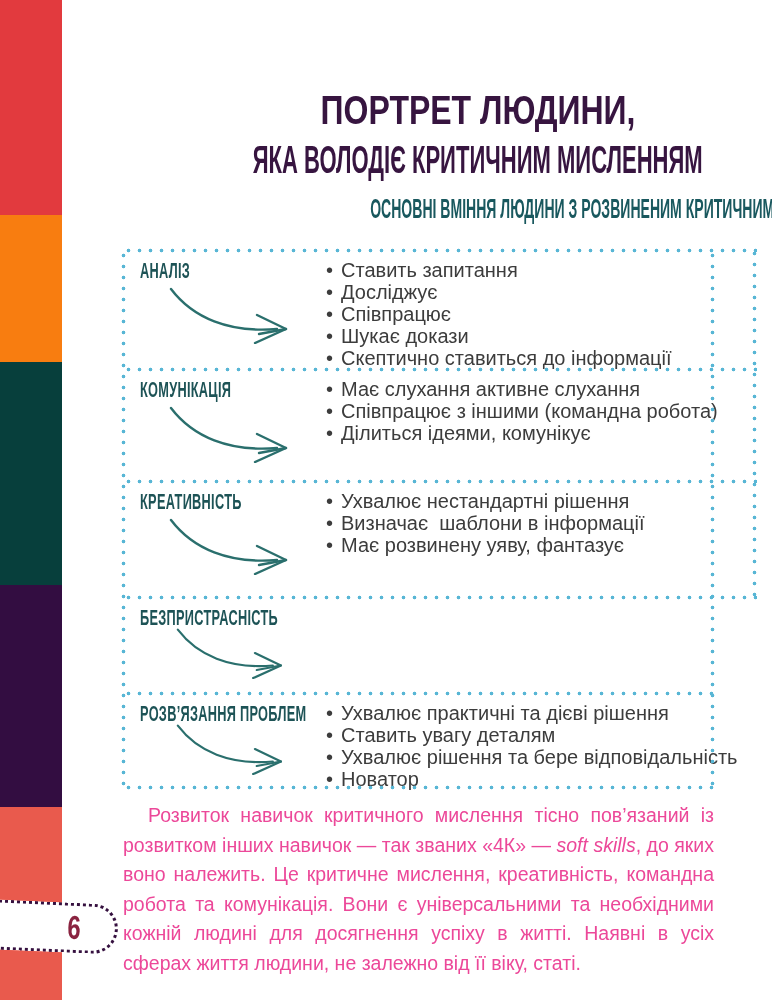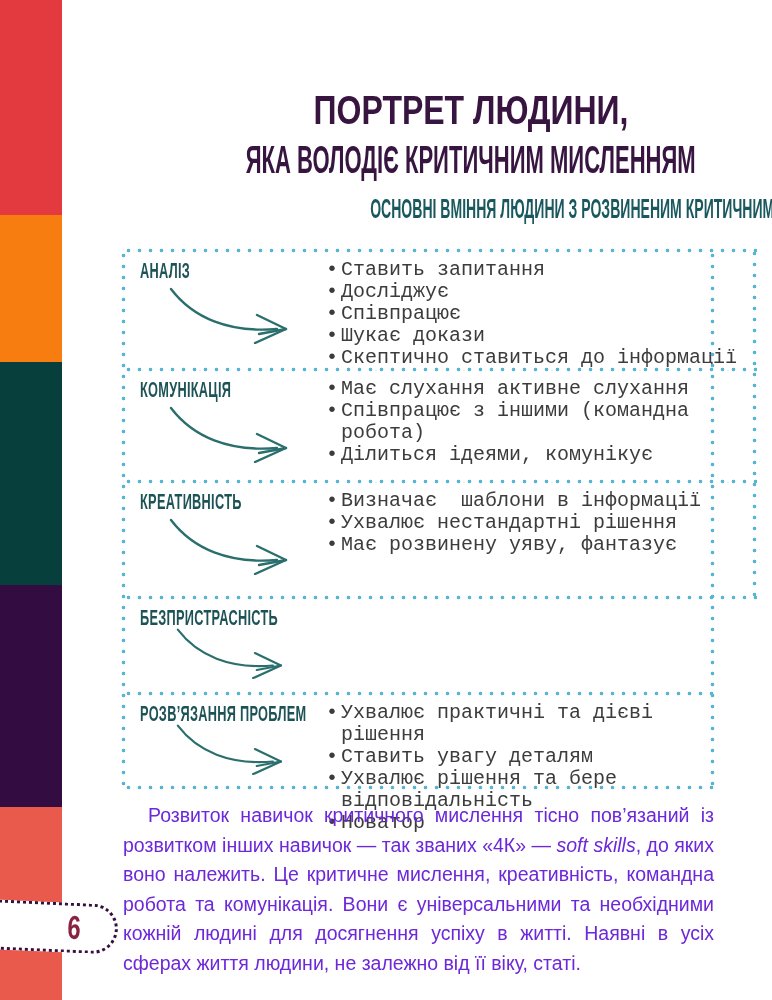--- a/index.html
+++ b/index.html
@@ -17,21 +17,21 @@
 
   
   .page-tag { position:absolute; left:-14px; top:899px; width:132px; height:50px;
     background:#fff; border:3px dotted #35103f; border-left:none;
     border-radius:0 26px 26px 0; transform:rotate(2.5deg); transform-origin:left center;
     z-index:6; display:flex; align-items:center; justify-content:flex-end;
     padding-right:32px; box-sizing:border-box; }
   .page-num { font-size:33px; font-weight:bold; color:#8a2340; transform:scaleX(0.72); }
 
   
-  .title { position:absolute; left:117px; top:84px; width:592px; margin:0;
+  .title { position:absolute; left:124px; top:84px; width:592px; margin:0;
     text-align:center; color:#371540; font-weight:bold; z-index:2; }
   .title .t1 { display:block; font-size:41px; line-height:52px; white-space:nowrap;
     transform:translateX(58px) scaleX(0.78); }
   .title .t2 { display:block; font-size:39px; line-height:48px; white-space:nowrap;
     transform:scaleX(0.565); }
   .subtitle { position:absolute; left:123px; top:194px; width:592px; margin:0;
     text-align:center; font-weight:bold; color:#19585e; font-size:27px; z-index:2; }
   .subtitle span { display:inline-block; white-space:nowrap; transform:translateX(16px) scaleX(0.52); }
 
   
@@ -51,26 +51,26 @@
   .vI { left:587px; top:0; height:539px; }
   .vO { left:629px; top:-2px; height:349px; }
 
   .skill-row { position:relative; width:634px; }
   .skill-label { position:absolute; left:17px; top:8px; font-size:22px; font-weight:bold;
     color:#1d5356; letter-spacing:0.5px; white-space:nowrap;
     transform:scaleX(0.58); transform-origin:left center; }
   .arrow { position:absolute; left:44px; top:36px; }
   .skill-items { margin:0 0 0 202px; padding:9px 0 0 0; width:414px; list-style:none; }
   .skill-items li { position:relative; padding-left:16px; font-size:20px; line-height:22px;
-    color:#3c3c3c; white-space:pre-wrap;font-family:Liberation Mono, monospace; }
+    color:#3c3c3c; white-space:pre-wrap; }
   .skill-items li::before { content:"•"; position:absolute; left:1px; top:0; color:#3c3c3c; }
 
   
   .paragraph { position:absolute; left:123px; top:801px; width:591px; margin:0;
-    font-size:19.5px; line-height:29.5px; color:#6d28d9; text-align:justify;
+    font-size:19.5px; line-height:29.5px; color:#ec4899; text-align:justify;
     text-indent:25px; z-index:2; }
   .paragraph .it { font-style:italic; }
 </style>
 </head>
 <body>
 
 <div class="page">
 
   <aside class="sidebar">
     <div class="sb sb-red"></div>
@@ -132,22 +132,22 @@
     <div class="skill-row" style="height:116px;">
       <div class="skill-label">КРЕАТИВНІСТЬ</div>
       <svg class="arrow" width="140" height="58" viewBox="0 0 140 58">
         <g fill="none" stroke="#2a6f6d" stroke-width="2.4" stroke-linecap="round" stroke-linejoin="round">
           <path d="M4,3 C26,32 62,47 110,43"></path>
           <path d="M90,29 L119,43 L88,57"></path>
           <path d="M119,43 L92,48"></path>
         </g>
       </svg>
       <ul class="skill-items">
+        <li>Ухвалює нестандартні рішення</li>
         <li>Визначає  шаблони в інформації</li>
-        <li>Ухвалює нестандартні рішення</li>
         <li>Має розвинену уяву, фантазує</li>
       </ul>
     </div>
 
     <div class="skill-row" style="height:96px;">
       <div class="skill-label">БЕЗПРИСТРАСНІСТЬ</div>
       <svg class="arrow" style="top:30px; height:52px;" width="140" height="52" viewBox="0 0 140 58">
         <g fill="none" stroke="#2a6f6d" stroke-width="2.4" stroke-linecap="round" stroke-linejoin="round">
           <path d="M4,3 C26,32 62,47 110,43"></path>
           <path d="M90,29 L119,43 L88,57"></path>

